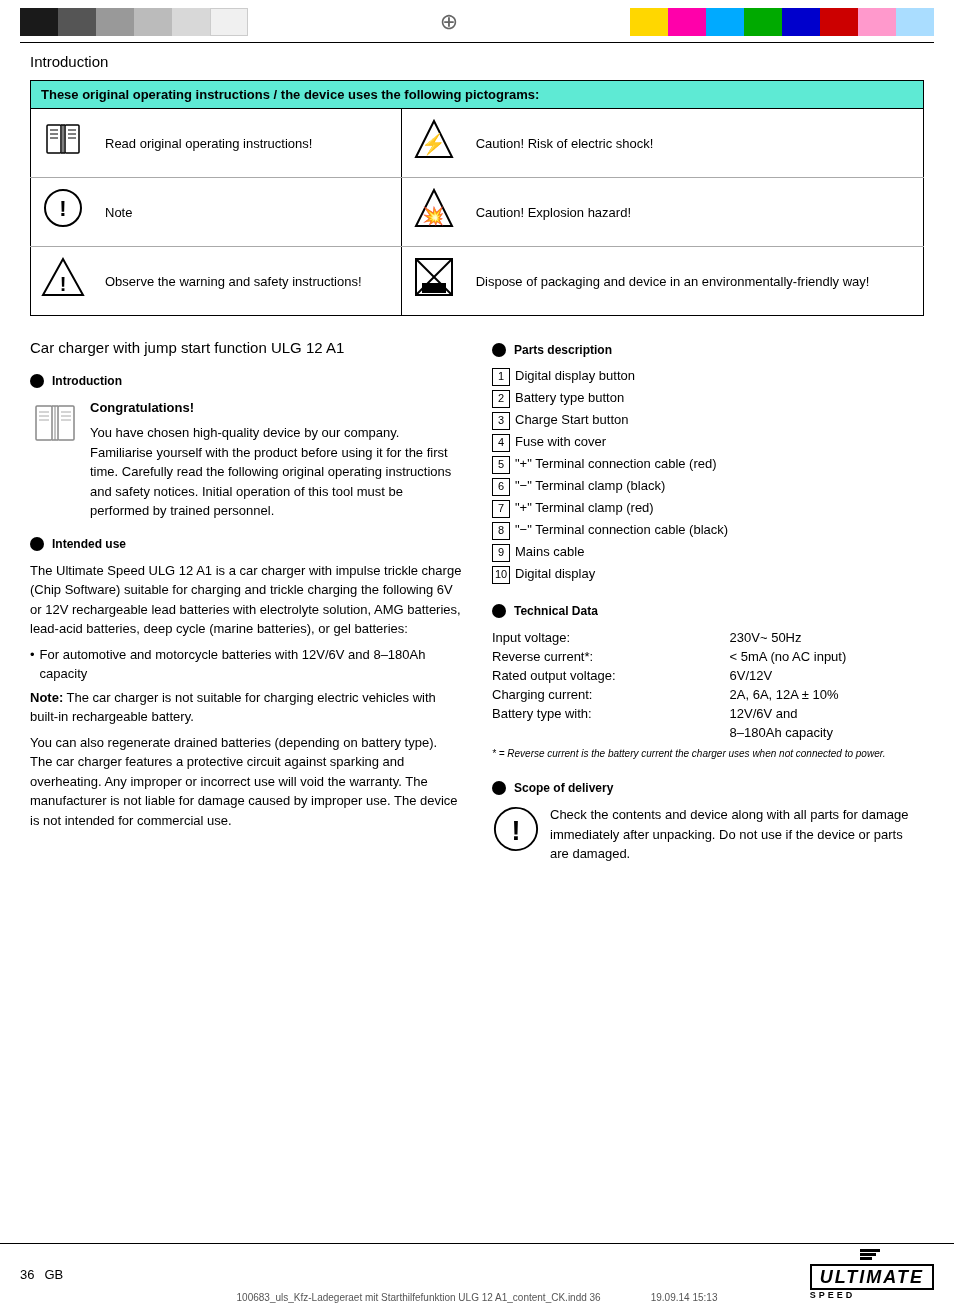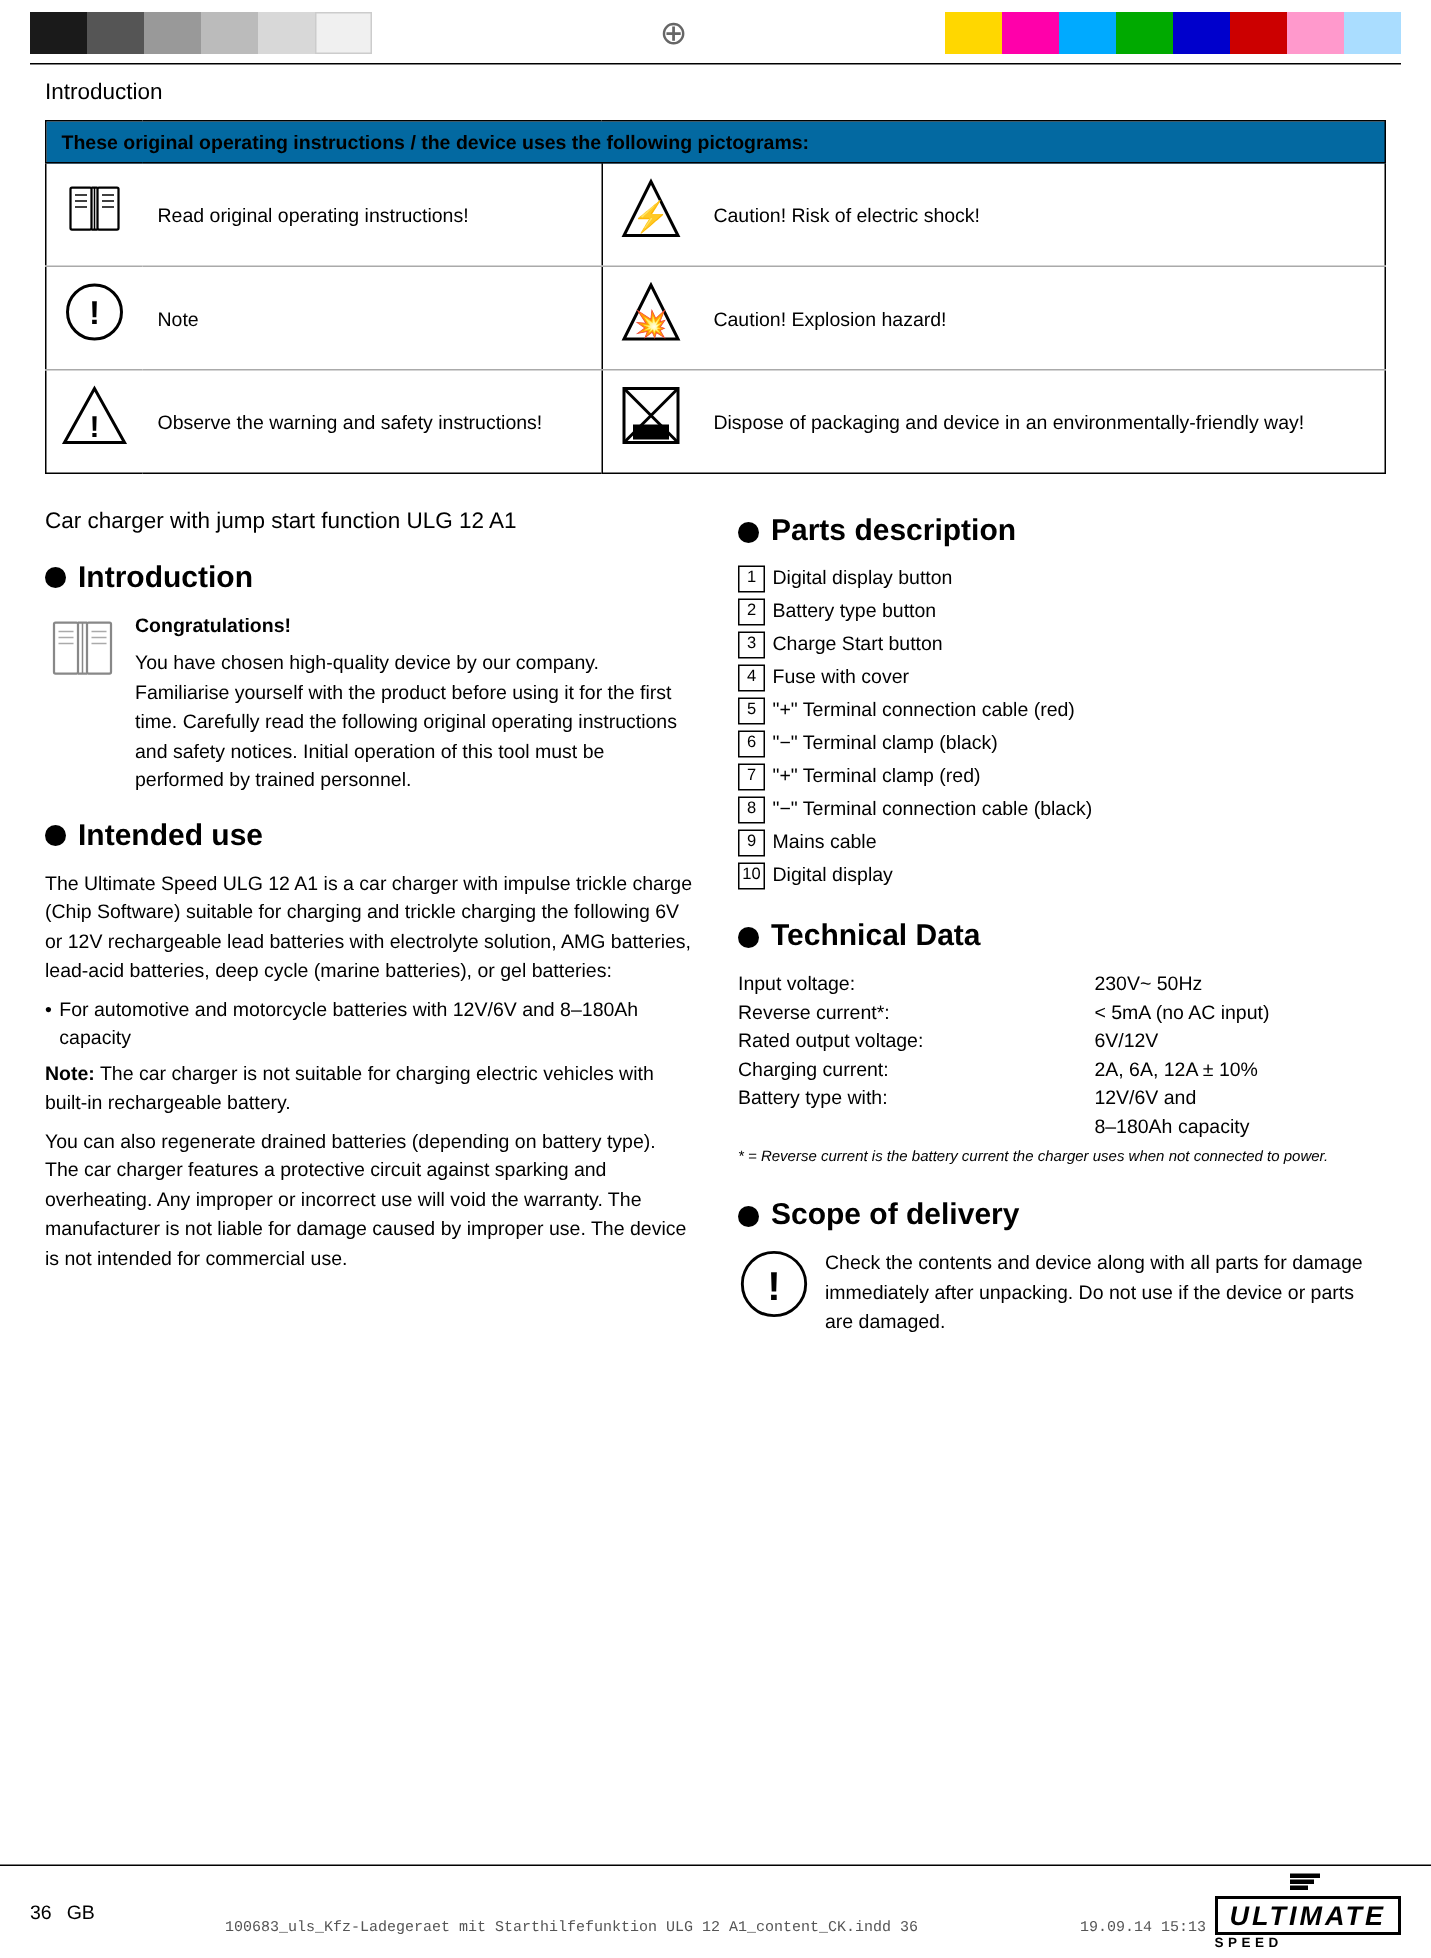--- a/index.html
+++ b/index.html
@@ -73,21 +73,21 @@
     }
 
     
     .pictogram-table {
       border: 1.5px solid #000;
       width: 100%;
       margin-bottom: 22px;
       border-collapse: collapse;
     }
     .pictogram-table .header-row td {
-      background: #0369a1;
+      background: #5eead4;
       padding: 6px 10px;
       font-weight: bold;
       font-size: 13px;
       border-bottom: 1.5px solid #000;
     }
     .pictogram-table .pict-row td {
       padding: 8px 10px;
       vertical-align: middle;
       border-bottom: 1px solid #aaa;
     }
@@ -124,21 +124,21 @@
       margin-top: 5px;
     }
     .bullet-circle {
       width: 14px;
       height: 14px;
       background: #000;
       border-radius: 50%;
       flex-shrink: 0;
     }
     .section-header-text {
-      font-size: 20px;
+      font-size: 12px;
       font-weight: bold;
       color: #000;
     }
 
     .product-title {
       font-size: 15px;
       font-weight: normal;
       margin-bottom: 16px;
       line-height: 1.3;
     }
@@ -270,27 +270,26 @@
       line-height: 1;
     }
     .brand-sub {
       font-size: 9px;
       letter-spacing: 3px;
       font-weight: bold;
     }
 
     .bottom-footer-text {
       position: absolute;
-      bottom: 14px;
+      bottom: 2px;
       left: 50%;
       transform: translateX(-50%);
       font-size: 10px;
       color: #555;
       white-space: nowrap;
-      font-family: Liberation Mono, monospace;
     }
 
     .pict-row-mid td {
       border-bottom: 1px solid #aaa;
     }
   </style>
 </head>
 <body>
 
 <div class="color-bar-container">

